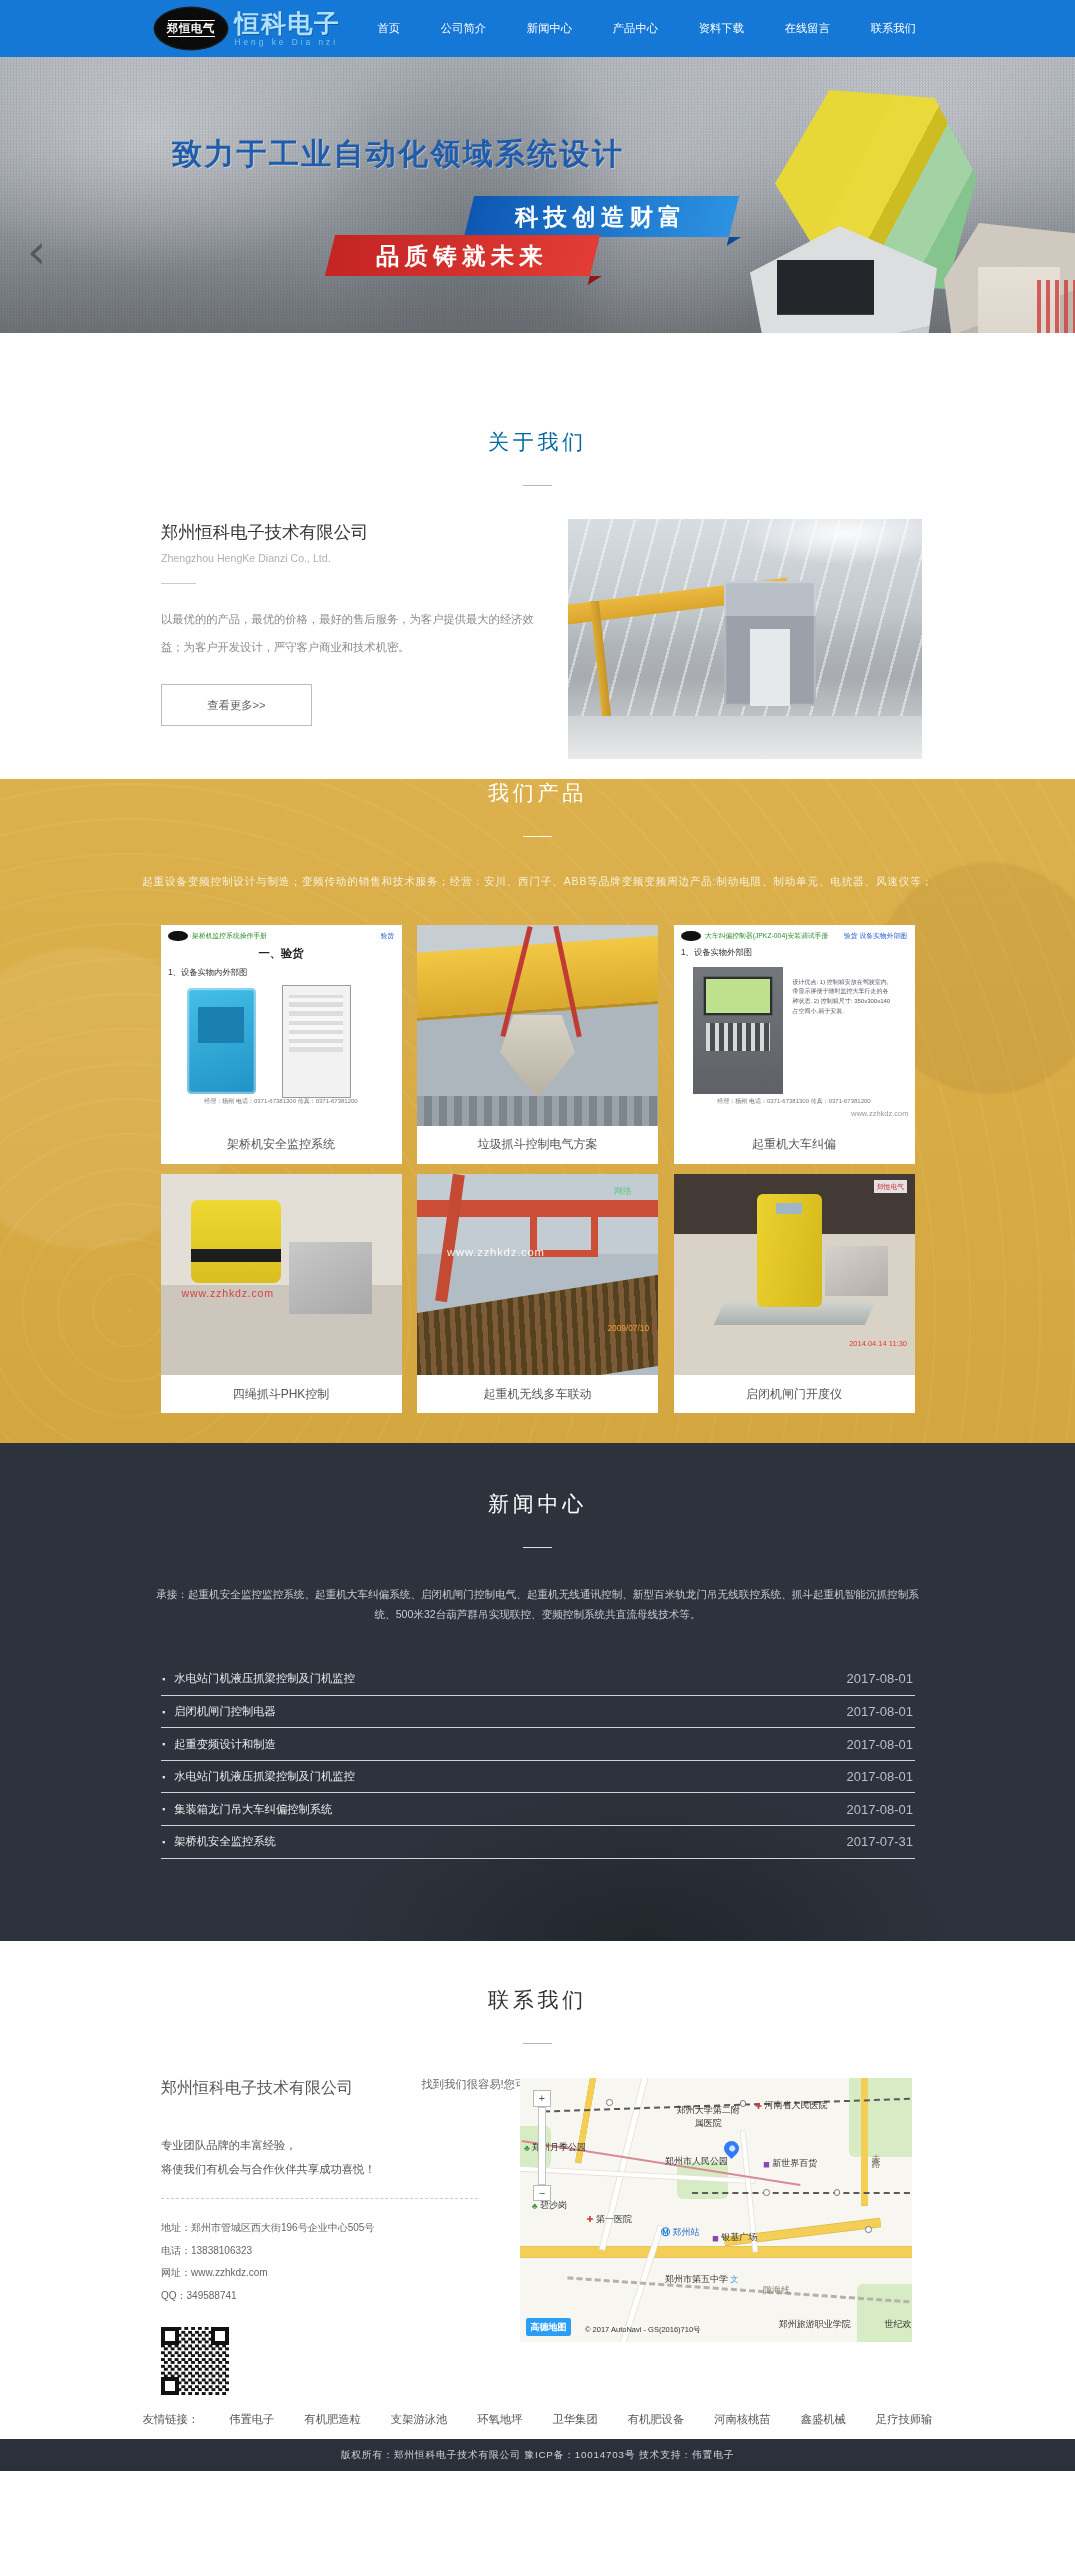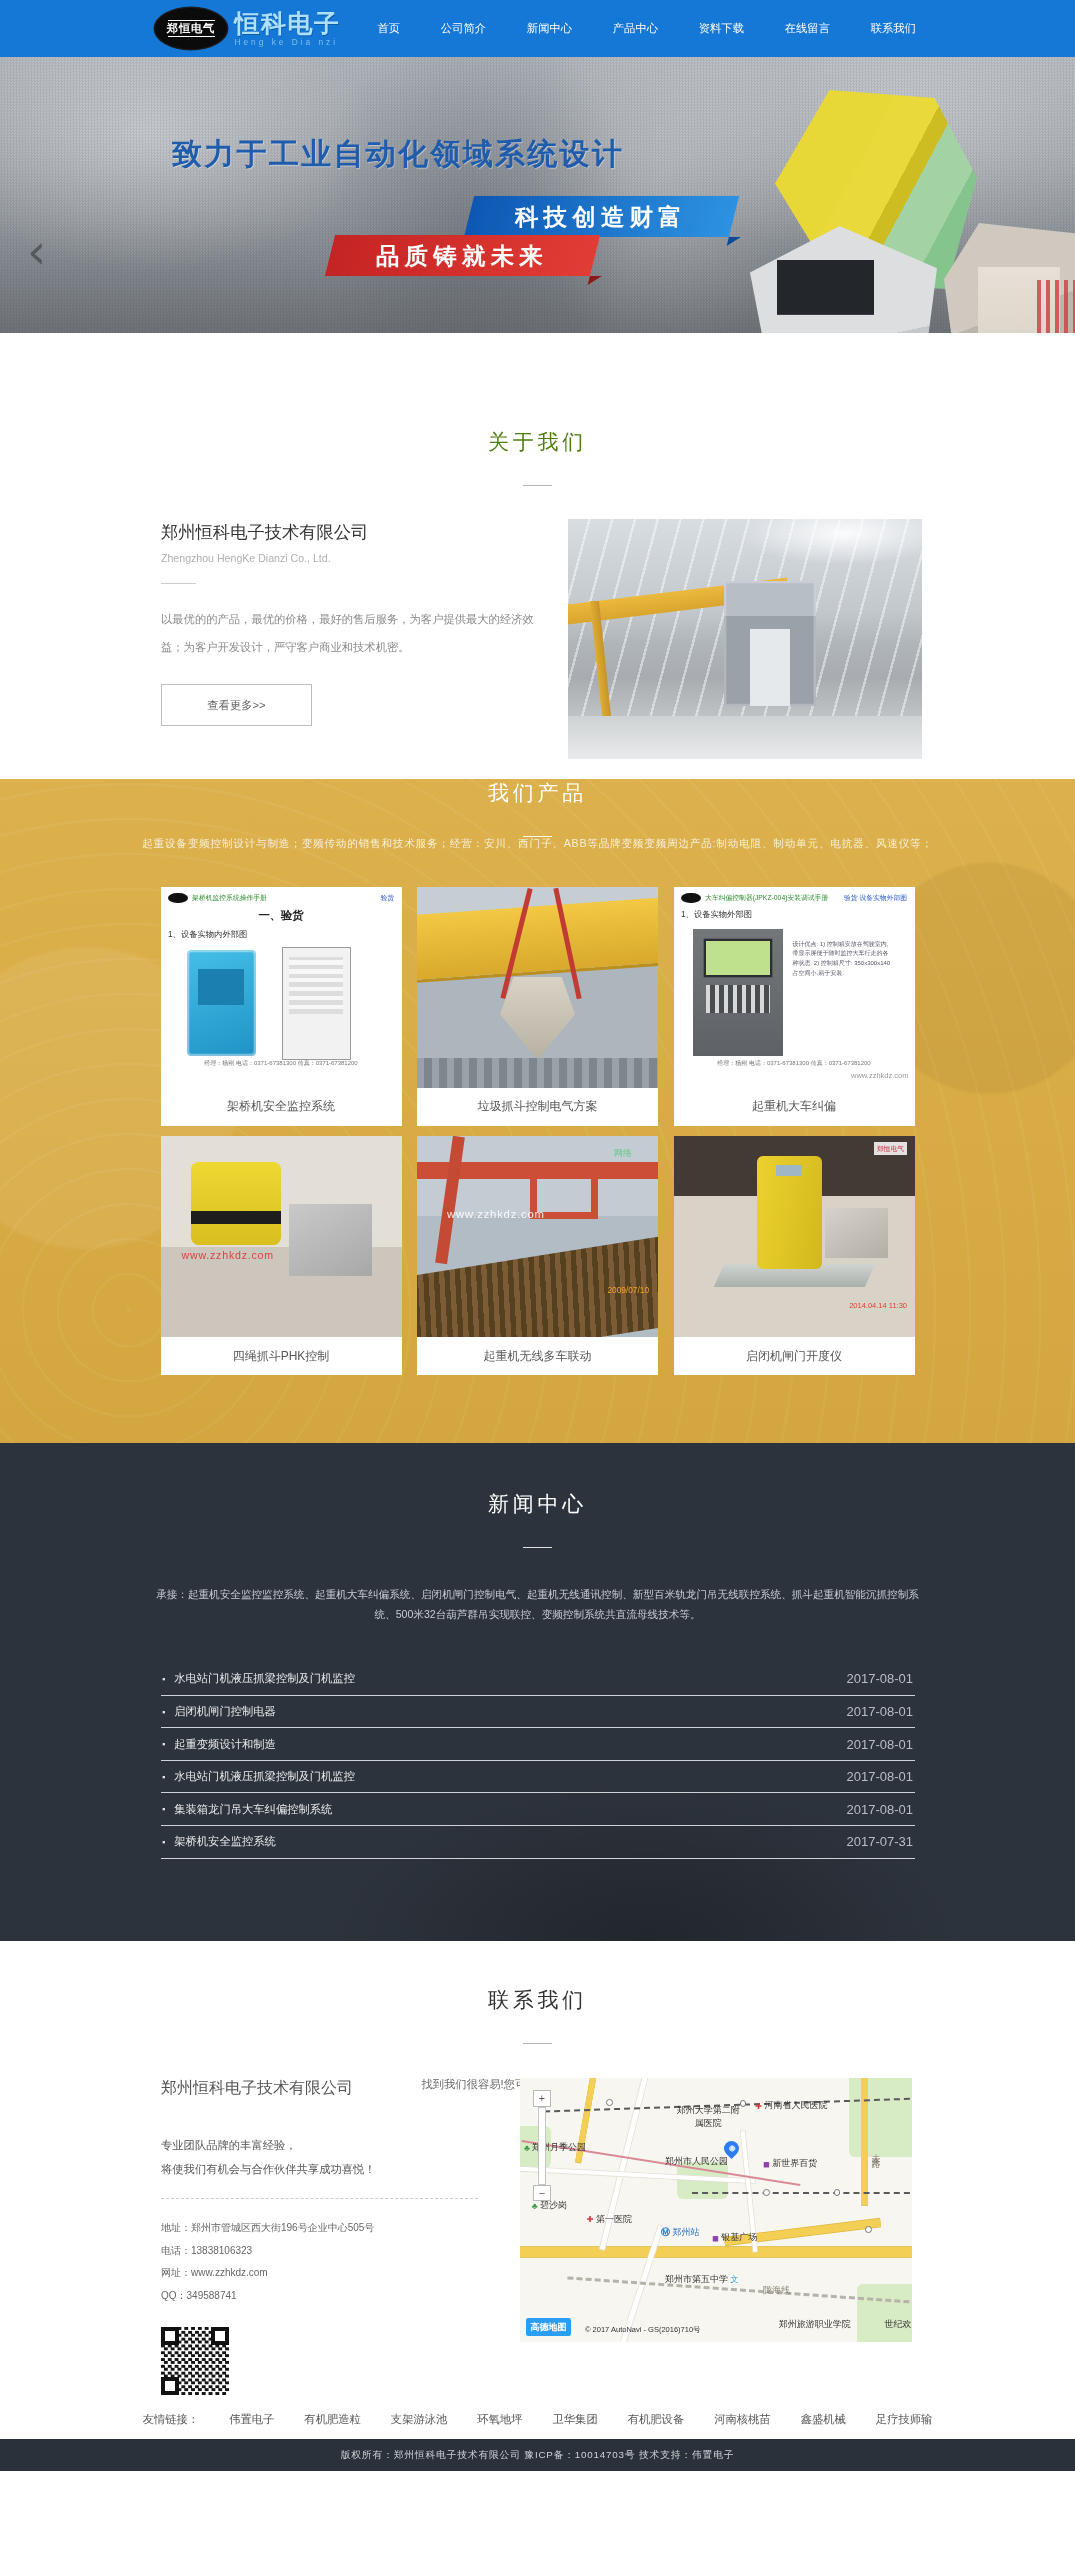--- a/index.html
+++ b/index.html
@@ -65,21 +65,21 @@
       linear-gradient(#8fae86,#7b9b72) 70% 66%/32% 10% no-repeat,
       linear-gradient(#e6e0d6,#d2cbc0) 30% 60%/42% 66% no-repeat,
       linear-gradient(160deg,#cfc9bf 0 40%,#bbb5ab 40% 100%); }
 
   
   .sec-title { text-align:center; font-size:21px; letter-spacing:3.8px; font-weight:normal; }
   .sec-divider { width:29px; height:0.8px; margin:29px auto 0; }
 
   
   .about { height:446px; background:#fff; position:relative; padding-top:95px; }
-  .about .sec-title { color:#4d7c0f; }
+  .about .sec-title { color:#0369a1; }
   .about .sec-divider { background:#b5b5b5; }
   .about-left { position:absolute; left:161px; top:187px; width:381px; }
   .about-company { font-size:17.3px; color:#333; font-weight:normal; }
   .about-company-en { font-size:10.6px; color:#b0b0b0; margin-top:7.5px; }
   .about-mini-divider { width:35px; height:0.8px; background:#ccc; margin:19.6px 0 22.6px; }
   .about-p { font-size:11.3px; color:#8a8a8a; line-height:2.45; }
   .about-p + .about-p { margin-top:12px; }
   .about-more { margin-top:22.6px; width:151px; height:42px; border:0.8px solid #bdbdbd; background:#fff; display:flex; align-items:center; justify-content:center; font-size:11.3px; color:#666; cursor:pointer; }
   .about-photo { position:absolute; left:568px; top:186px; width:354px; height:240px; overflow:hidden;
     background:
@@ -94,21 +94,21 @@
 
   
   .products { height:664px; 
     background:
       radial-gradient(circle 256px at 8% 48%, rgba(255,255,255,.07) 0 58%, transparent 60%),
       radial-gradient(circle 196px at 92% 30%, rgba(120,85,20,.10) 0 58%, transparent 60%),
       repeating-radial-gradient(circle at 12% 80%, rgba(255,255,255,.05) 0 2.3px, transparent 2.3px 35px),
       linear-gradient(180deg,#dcb14d 0%,#d8ab45 50%,#d3a63f 100%); }
   .products .sec-title { color:#fff; }
   .products .sec-divider { background:rgba(255,255,255,.9); }
-  .products-intro { text-align:center; font-size:10.6px; color:#f7f0da; letter-spacing:0.8px; }
+  .products-intro { margin-top:38px; text-align:center; font-size:10.6px; color:#f7f0da; letter-spacing:0.8px; }
   .pgrid { width:754px; margin:36px auto 0; display:flex; flex-wrap:wrap; justify-content:space-between; row-gap:10.6px; }
   .pcard { width:241px; background:#fff; cursor:pointer; }
   .pimg { height:201px; position:relative; overflow:hidden; }
   .pcaption { height:38px; display:flex; align-items:center; justify-content:center; font-size:12px; color:#555; }
   
   .pv-doc { background:#fff; padding:6px 7.5px; }
   .doc-top { display:flex; align-items:center; gap:4.5px; }
   .doc-logo { width:19.6px; height:10.6px; background:#111; border-radius:50%; flex:none; }
   .doc-green { font-size:6.8px; color:#2e8b2e; }
   .doc-blue { font-size:6.8px; color:#2255cc; margin-left:auto; }

